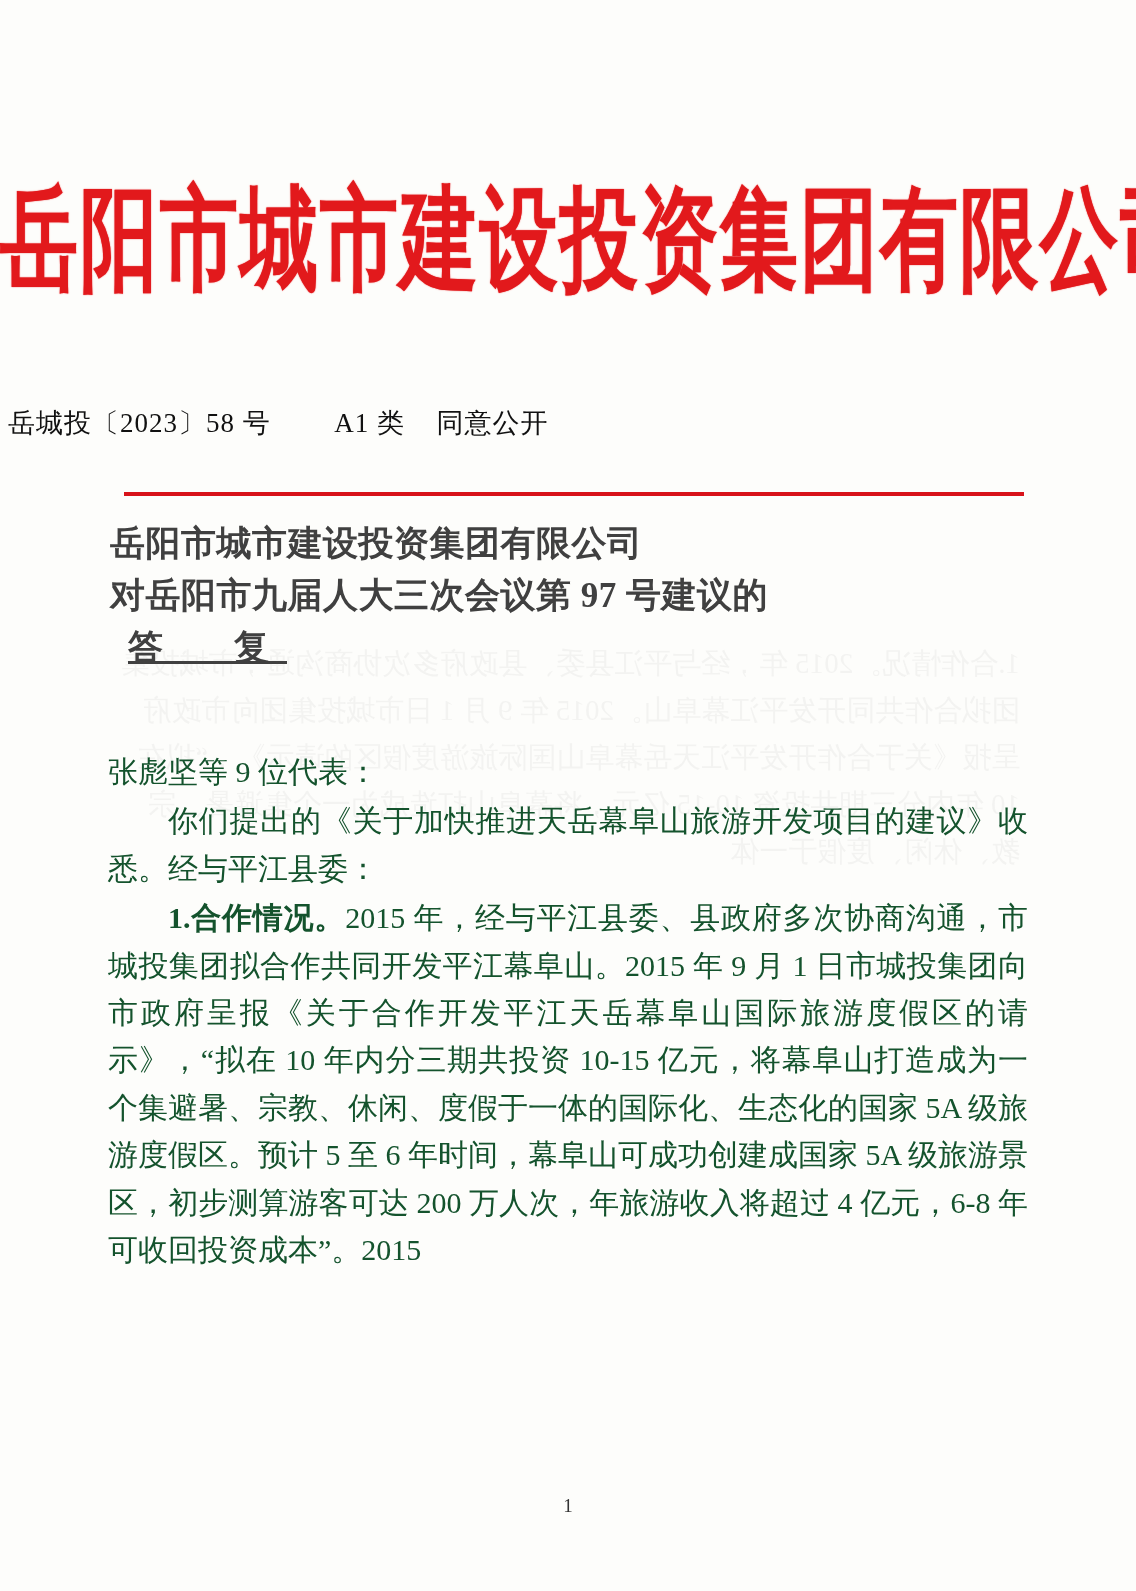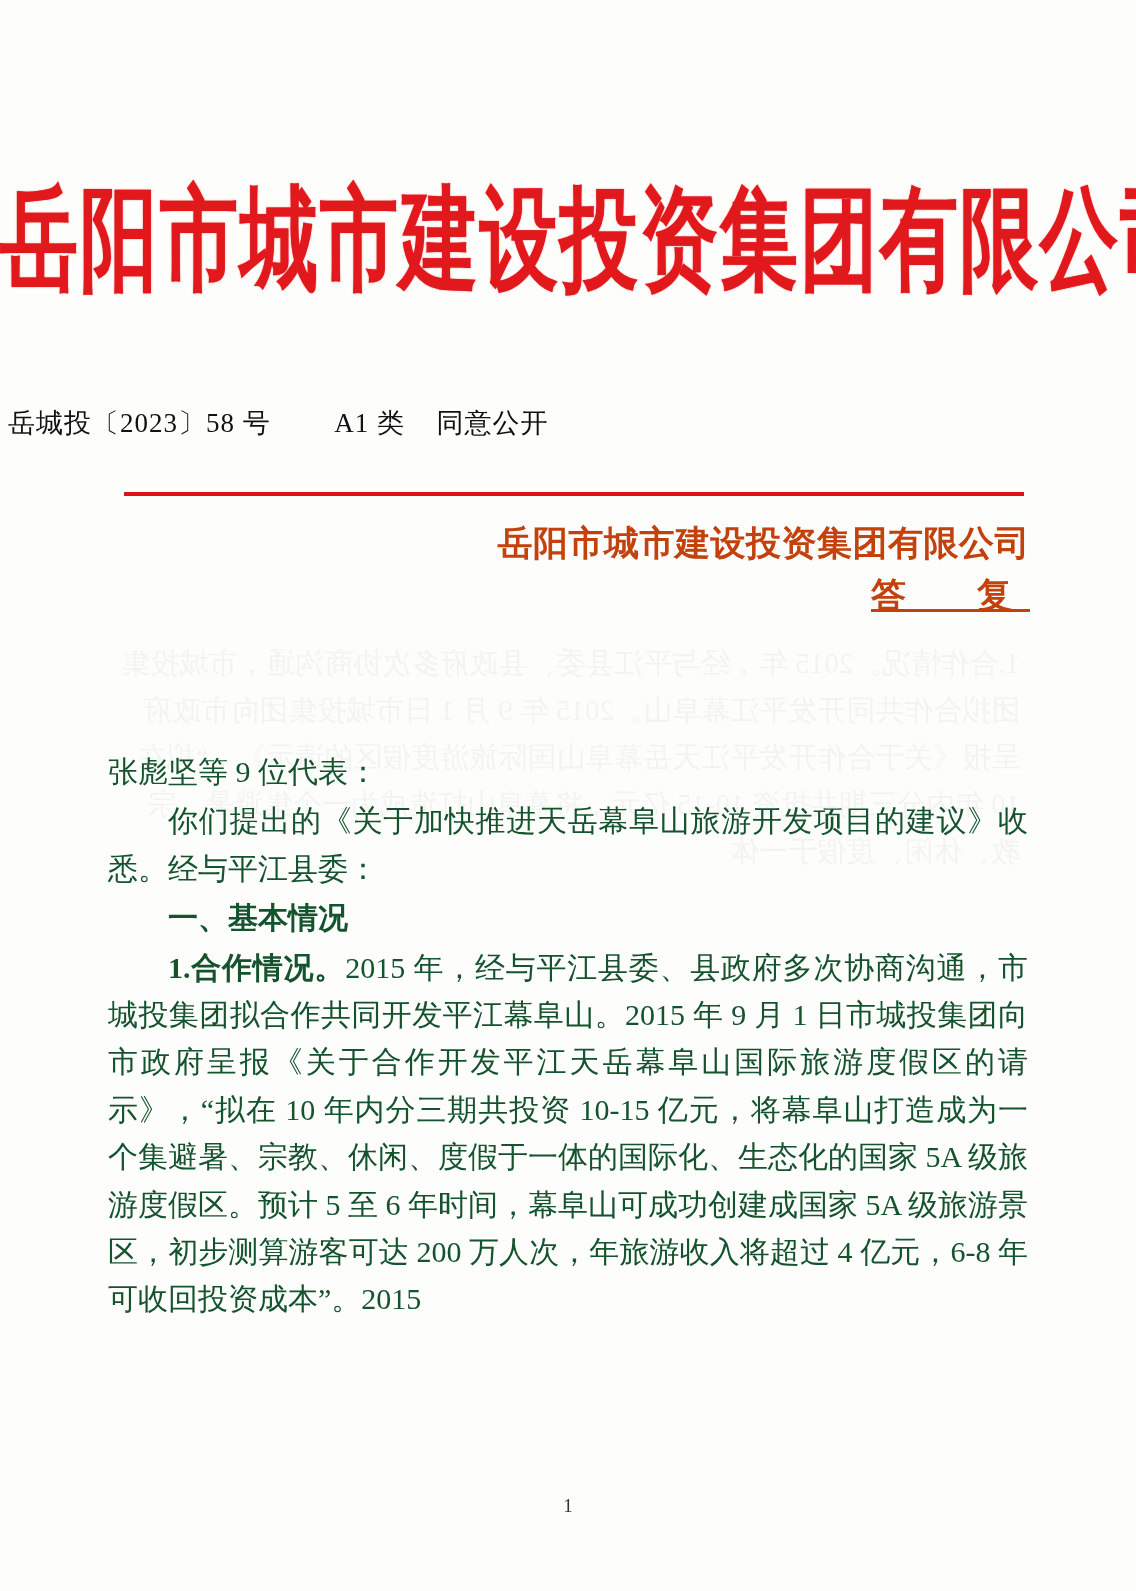--- a/index.html
+++ b/index.html
@@ -65,25 +65,25 @@
     height: 4px;
     background: #d8131a;
   }
 
   
   .title-block {
     position: absolute;
     top: 518px;
     left: 110px;
     width: 920px;
-    text-align: right;
+    text-align: left;
     font-weight: bold;
     font-size: 35px;
     line-height: 1.48;
-    color: #c2410c;
+    color: #404040;
     letter-spacing: 0.5px;
   }
   .title-block .tl {
     display: block;
   }
   .title-block .tl-3 {
     letter-spacing: 18px;
     padding-left: 18px;
     text-decoration: underline;
   }
@@ -145,27 +145,27 @@
     <span class="gap-lg"></span>
     <span>A1 类</span>
     <span class="gap-sm"></span>
     <span>同意公开</span>
   </div>
 
   <div class="red-rule"></div>
 
   <div class="title-block">
     <span class="tl">岳阳市城市建设投资集团有限公司</span>
+    <span class="tl">对岳阳市九届人大三次会议第 97 号建议的</span>
     <span class="tl tl-3">答　复</span>
   </div>
 
   <div class="bleed">1.合作情况。2015 年，经与平江县委、县政府多次协商沟通，市城投集团拟合作共同开发平江幕阜山。2015 年 9 月 1 日市城投集团向市政府呈报《关于合作开发平江天岳幕阜山国际旅游度假区的请示》，“拟在 10 年内分三期共投资 10-15 亿元，将幕阜山打造成为一个集避暑、宗教、休闲、度假于一体</div>
 
   <div class="body-text">
     <p>张彪坚等 9 位代表：</p>
     <p class="indent">你们提出的《关于加快推进天岳幕阜山旅游开发项目的建议》收悉。经与平江县委：</p>
-    <p class="indent bold">一、基本情况</p>
     <p class="indent"><span class="bold">1.合作情况。</span><span>2015 年，经与平江县委、县政府多次协商沟通，市城投集团拟合作共同开发平江幕阜山。2015 年 9 月 1 日市城投集团向市政府呈报《关于合作开发平江天岳幕阜山国际旅游度假区的请示》，“拟在 10 年内分三期共投资 10-15 亿元，将幕阜山打造成为一个集避暑、宗教、休闲、度假于一体的国际化、生态化的国家 5A 级旅游度假区。预计 5 至 6 年时间，幕阜山可成功创建成国家 5A 级旅游景区，初步测算游客可达 200 万人次，年旅游收入将超过 4 亿元，6-8 年可收回投资成本”。2015</span></p>
   </div>
 
   <div class="page-number">1</div>
 
 </div>
 
 </body></html>

